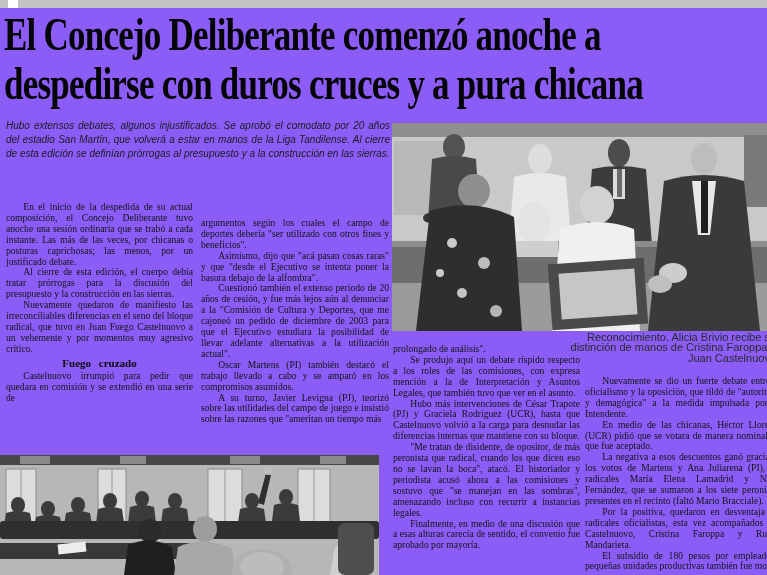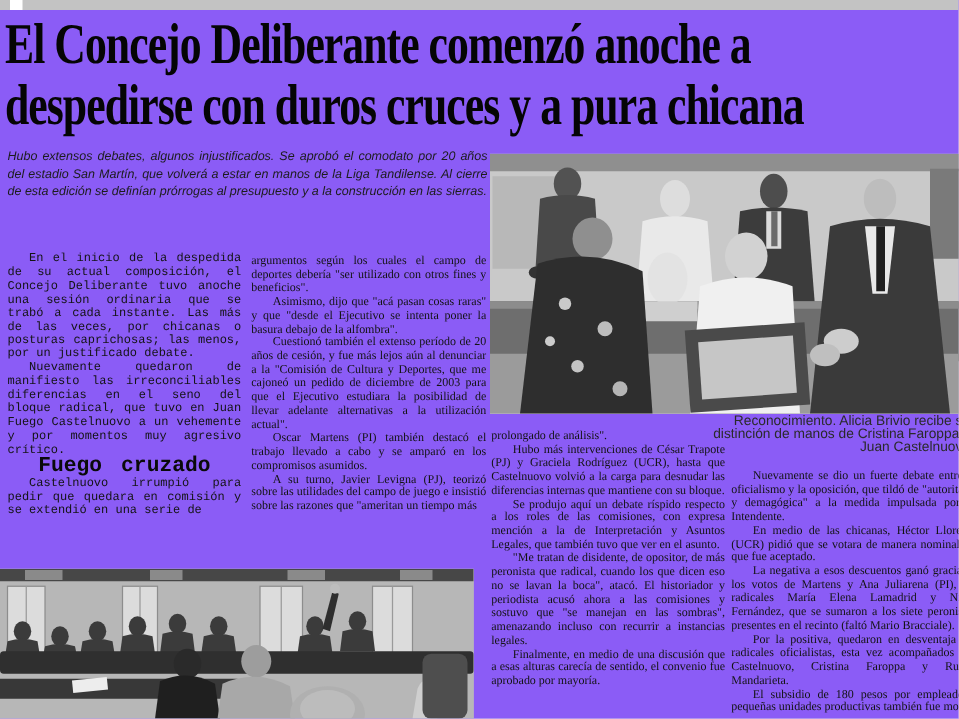--- a/index.html
+++ b/index.html
@@ -22,28 +22,28 @@
     font-family:"Liberation Sans",sans-serif;font-style:italic;
     font-size:10px;line-height:14.2px;color:#1c1c1c;text-align:justify;
   }
 
   .col{
     position:absolute;overflow:hidden;text-align:justify;
     font-size:9.6px;line-height:10.9px;color:#131313;
   }
   .col p{margin:0;text-indent:1.8em;}
   .col p.cont{text-indent:0;}
-  .col1{left:6px;top:202px;width:187px;height:253px;font-family:Liberation Mono, monospace;}
-  .col2{left:201px;top:204px;width:188px;height:253px;}
+  .col1{left:6px;top:202px;width:187px;height:253px;}
+  .col2{left:201px;top:218px;width:188px;height:253px;}
   .col3{left:393px;top:344px;width:187px;height:231px;}
   .col4{left:585px;top:376px;width:196px;height:199px;}
 
   .subhead{
     margin:4px 0 2px 0;text-indent:0 !important;text-align:center;
-    font-weight:700;font-size:17px;line-height:16px;word-spacing:5px;color:#0a0a0a;
+    font-weight:700;font-size:11px;line-height:16px;word-spacing:5px;color:#0a0a0a;
   }
 
   .photo{position:absolute;overflow:hidden;background:#bfbfbf;}
   .photo-award{left:392px;top:123px;width:380px;height:208px;}
   .photo-session{left:0px;top:455px;width:379px;height:120px;}
   .photo svg{display:block;}
 
   .caption{
     position:absolute;left:570px;top:332px;width:206px;
     font-family:"Liberation Sans",sans-serif;font-size:11px;line-height:10.3px;
@@ -118,37 +118,38 @@
       <ellipse cx="268" cy="161" rx="12" ry="9" fill="#bfbfbf"></ellipse>
     </svg>
   </div>
 
   <div class="caption">
     <span class="cap-lead">Reconocimiento.</span><span> Alicia Brivio recibe su distinción de manos de Cristina Faroppa y Juan Castelnuovo</span>
   </div>
 
   <div class="col col1">
     <p>En el inicio de la despedida de su actual composición, el Concejo Deliberante tuvo anoche una sesión ordinaria que se trabó a cada instante. Las más de las veces, por chicanas o posturas caprichosas; las menos, por un justificado debate.</p>
+    <p>Al cierre de esta edición, el cuerpo debía tratar prórrogas para la discusión del presupuesto y la construcción en las sierras.</p>
     <p>Nuevamente quedaron de manifiesto las irreconciliables diferencias en el seno del bloque radical, que tuvo en Juan Fuego Castelnuovo a un vehemente y por momentos muy agresivo crítico.</p>
     <p class="subhead">Fuego cruzado</p>
     <p>Castelnuovo irrumpió para pedir que quedara en comisión y se extendió en una serie de</p>
   </div>
 
   <div class="col col2">
     <p class="cont">argumentos según los cuales el campo de deportes debería "ser utilizado con otros fines y beneficios".</p>
     <p>Asimismo, dijo que "acá pasan cosas raras" y que "desde el Ejecutivo se intenta poner la basura debajo de la alfombra".</p>
     <p>Cuestionó también el extenso período de 20 años de cesión, y fue más lejos aún al denunciar a la "Comisión de Cultura y Deportes, que me cajoneó un pedido de diciembre de 2003 para que el Ejecutivo estudiara la posibilidad de llevar adelante alternativas a la utilización actual".</p>
     <p>Oscar Martens (PI) también destacó el trabajo llevado a cabo y se amparó en los compromisos asumidos.</p>
     <p>A su turno, Javier Levigna (PJ), teorizó sobre las utilidades del campo de juego e insistió sobre las razones que "ameritan un tiempo más</p>
   </div>
 
   <div class="col col3">
     <p class="cont">prolongado de análisis".</p>
+    <p>Se produjo aquí un debate ríspido respecto a los roles de las comisiones, con expresa mención a la de Interpretación y Asuntos Legales, que también tuvo que ver en el asunto.</p>
     <p>Hubo más intervenciones de César Trapote (PJ) y Graciela Rodríguez (UCR), hasta que Castelnuovo volvió a la carga para desnudar las diferencias internas que mantiene con su bloque.</p>
-    <p>Se produjo aquí un debate ríspido respecto a los roles de las comisiones, con expresa mención a la de Interpretación y Asuntos Legales, que también tuvo que ver en el asunto.</p>
     <p>"Me tratan de disidente, de opositor, de más peronista que radical, cuando los que dicen eso no se lavan la boca", atacó. El historiador y periodista acusó ahora a las comisiones y sostuvo que "se manejan en las sombras", amenazando incluso con recurrir a instancias legales.</p>
     <p>Finalmente, en medio de una discusión que a esas alturas carecía de sentido, el convenio fue aprobado por mayoría.</p>
   </div>
 
   <div class="col col4">
     <p>Nuevamente se dio un fuerte debate entre el oficialismo y la oposición, que tildó de "autoritaria y demagógica" a la medida impulsada por el Intendente.</p>
     <p>En medio de las chicanas, Héctor Llorente (UCR) pidió que se votara de manera nominal, lo que fue aceptado.</p>
     <p>La negativa a esos descuentos ganó gracias a los votos de Martens y Ana Juliarena (PI), las radicales María Elena Lamadrid y Nilda Fernández, que se sumaron a los siete peronistas presentes en el recinto (faltó Mario Bracciale).</p>
     <p>Por la positiva, quedaron en desventaja los radicales oficialistas, esta vez acompañados por Castelnuovo, Cristina Faroppa y Rubén Mandarieta.</p>
     <p>El subsidio de 180 pesos por empleado a pequeñas unidades productivas también fue moti-</p>

